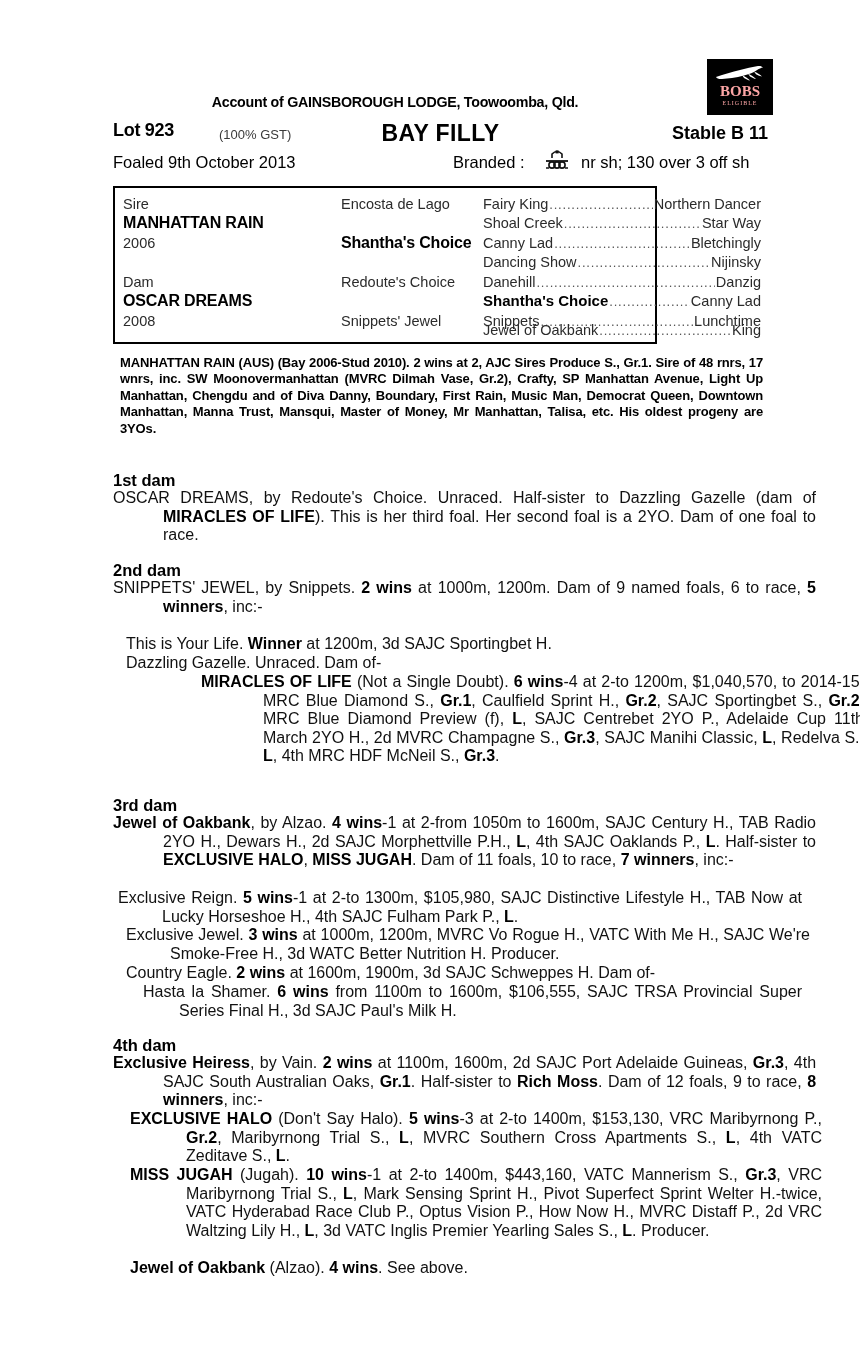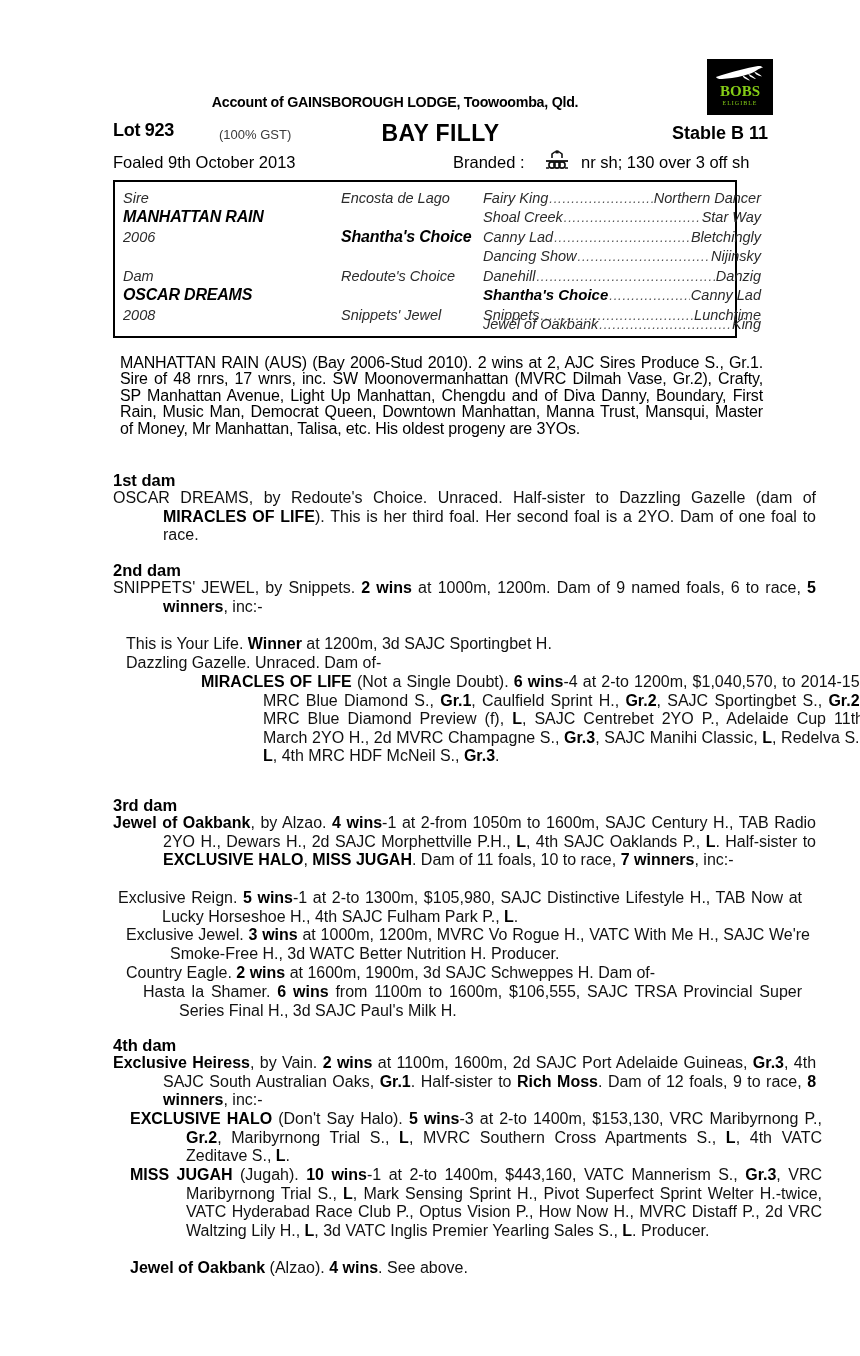--- a/index.html
+++ b/index.html
@@ -23,21 +23,21 @@
   }
 
   
   .bobs-logo {
     position: absolute;
     left: 707px;
     top: 59px;
     width: 66px;
     height: 56px;
     background: #000000;
-    color: #84cc16;
+    color: #fca5a5;
     text-align: center;
     overflow: hidden;
   }
   .bobs-logo .horse-mark {
     display: block;
     margin: 5px auto 0 auto;
     width: 52px;
     height: 20px;
   }
   .bobs-logo .bobs-word {
@@ -138,26 +138,25 @@
   .brand-desc {
     position: absolute;
     left: 468px;
     top: 0;
   }
 
   
   .ped-table {
     position: absolute;
     left: 113px;
-    top: 180px;
-    width: 624px;
+    top: 186px;
+    width: 544px;
     height: 158px;
     border: 2px solid #000000;
     box-sizing: border-box;
-    font-style: italic;
   }
   .ped-inner {
     position: relative;
     width: 100%;
     height: 100%;
   }
   .ped-col {
     position: absolute;
     top: 0;
     height: 100%;
@@ -212,22 +211,22 @@
     font-size: 13px;
   }
   .leader-row .rname { flex: 0 0 auto; }
 
   
   .sire-block {
     position: absolute;
     left: 120px;
     top: 355px;
     width: 643px;
-    font-size: 16px;
-    font-weight: normal;
+    font-size: 13px;
+    font-weight: bold;
     line-height: 16.4px;
     text-align: justify;
     letter-spacing: -0.15px;
     font-stretch: condensed;
   }
 
   
   .sec-head {
     position: absolute;
     left: 113px;

